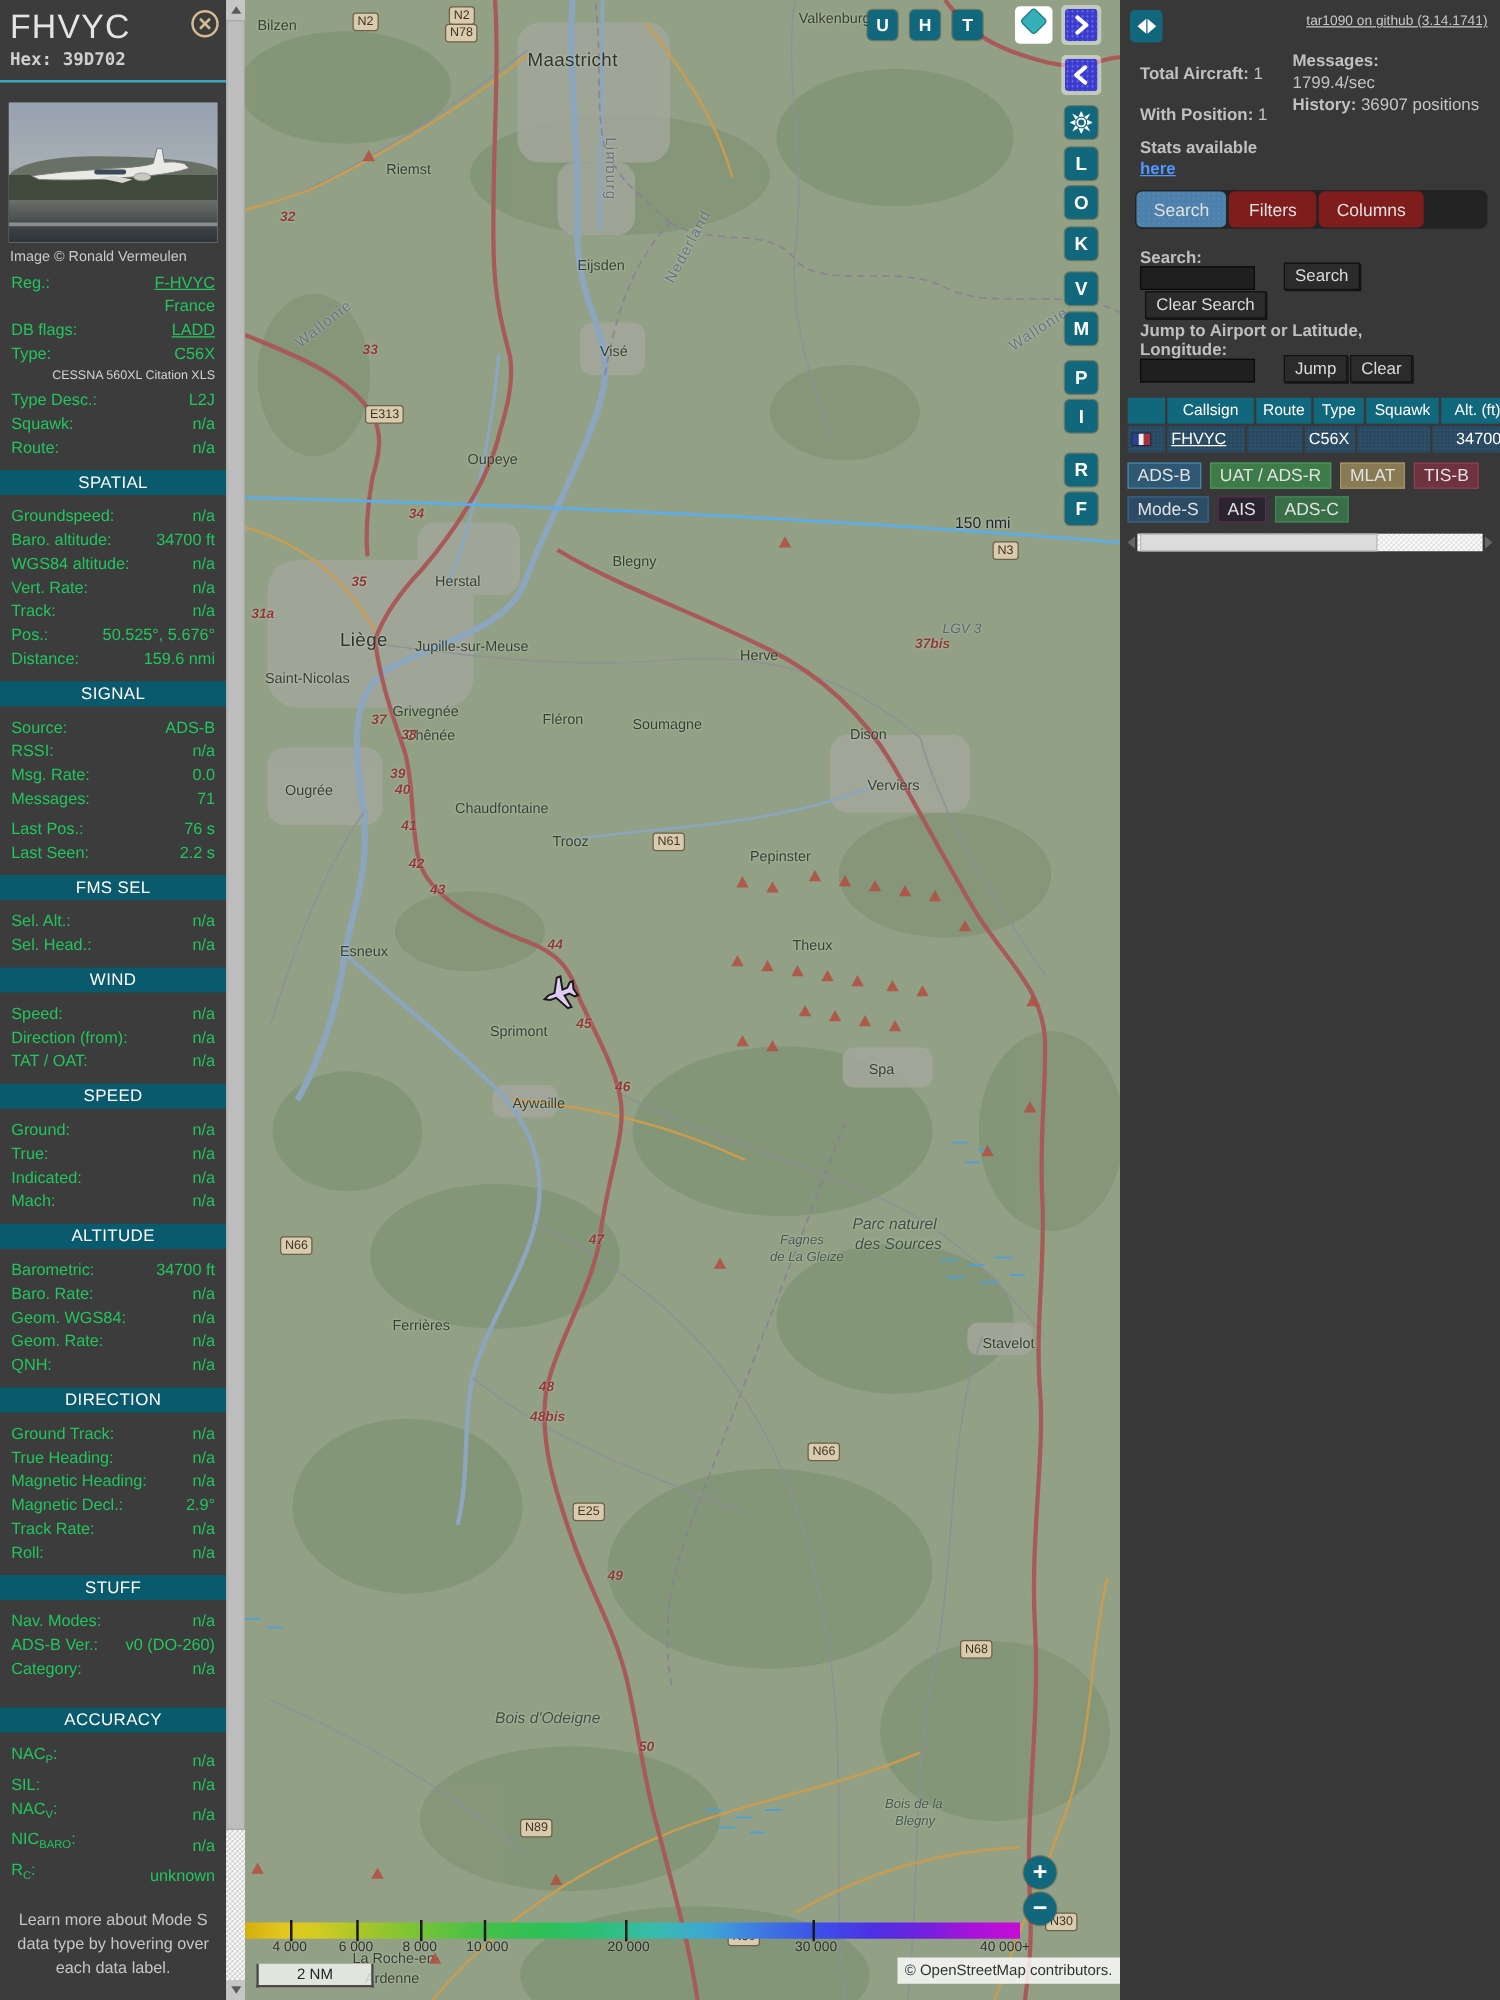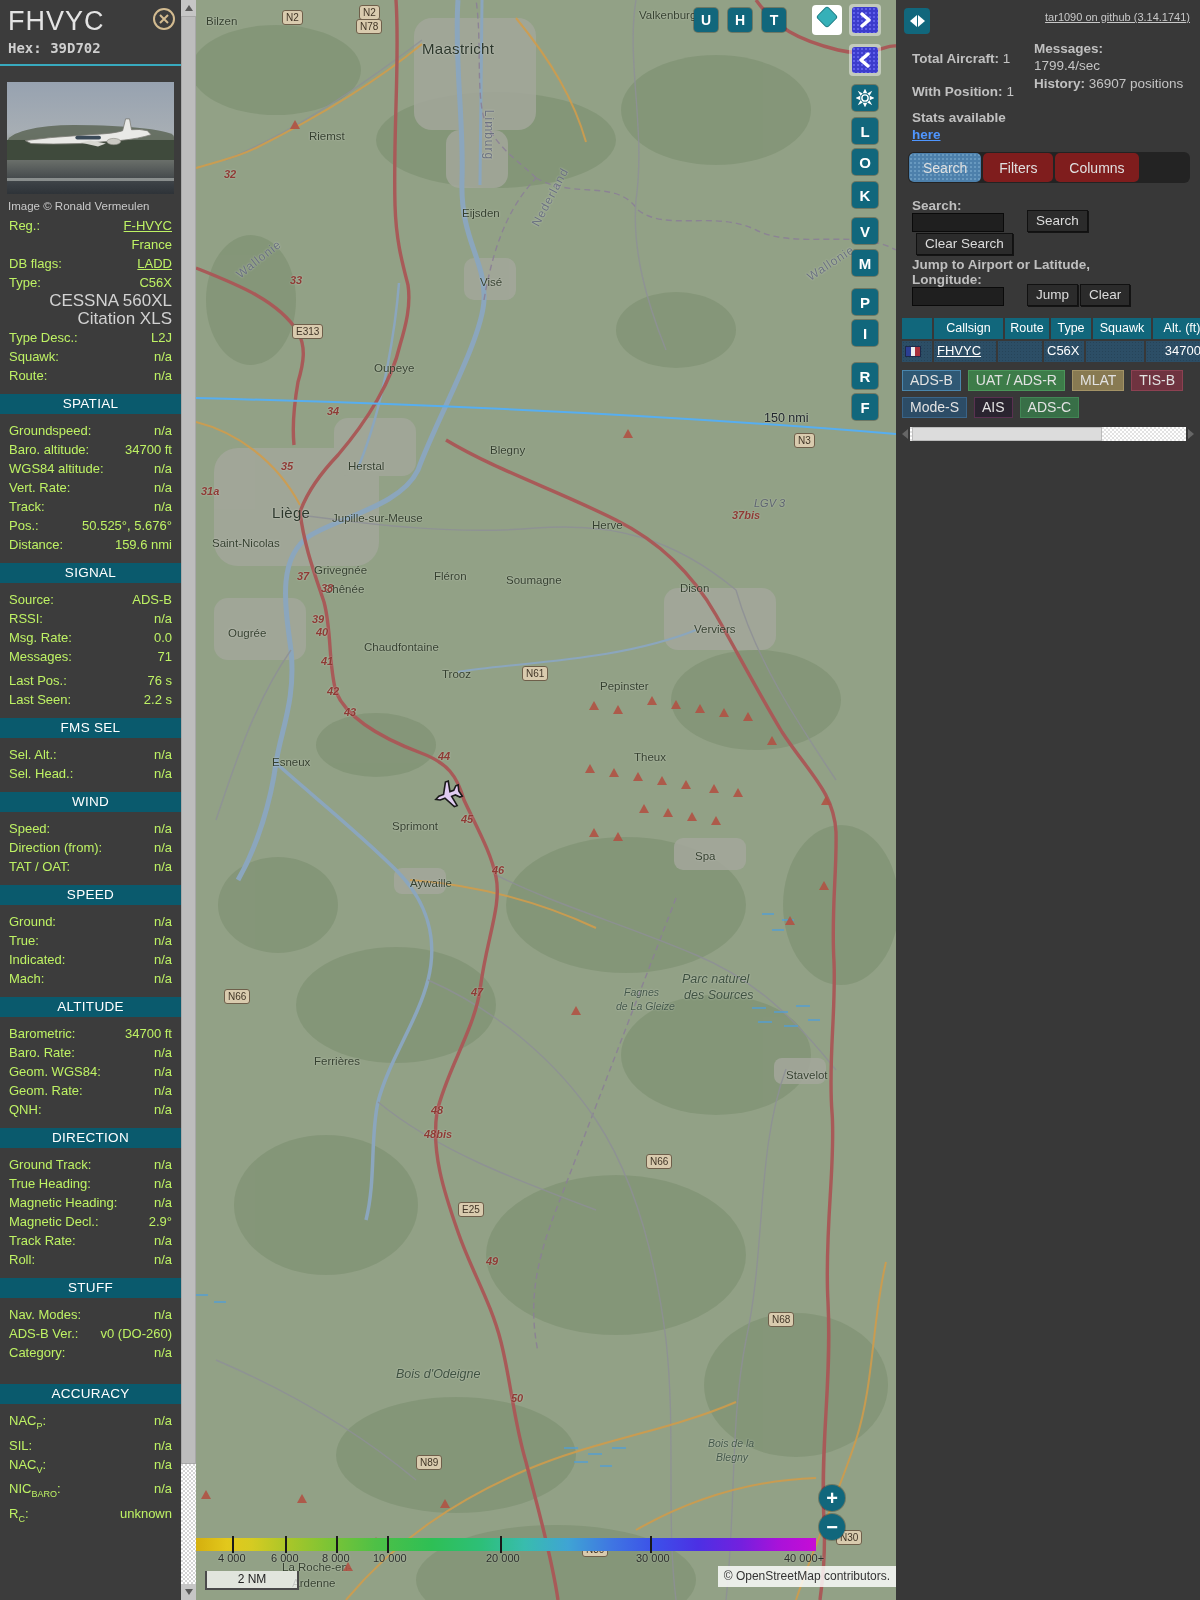--- a/index.html
+++ b/index.html
@@ -20,25 +20,25 @@
   .ph-sky { position:absolute; inset:0; background:linear-gradient(#97a2b0 0%,#a7aeb4 45%,#8d9486 62%); }
   .ph-hill { position:absolute; left:0; right:0; top:38%; height:26%;
     background:#5d6657; border-radius:40% 60% 0 0/60% 40% 0 0; opacity:.85; }
   .ph-trees { position:absolute; left:0; right:0; top:52%; height:20%; background:#3f4a3c; }
   .ph-tarmac { position:absolute; left:0; right:0; bottom:0; height:30%;
     background:linear-gradient(#6a6f6a,#3a3f44 70%,#2e3338); }
   .ph-stripe { position:absolute; left:0; right:0; bottom:12%; height:3px; background:#cfd4cf; opacity:.5; }
   .ph-plane { position:absolute; left:8%; top:26%; width:84%; height:44%; }
   .credit { font-size:11.5px; color:#c9c9c9; padding:6px 8px 4px; }
   .row { display:flex; justify-content:space-between; padding:0 9px; line-height:19px;
-    font-size:13px; color:#bef264; }
+    font-size:13px; color:#22c55e;align-items:flex-end; }
   .row .lab { white-space:nowrap; }
   .row .val { text-align:right; white-space:nowrap; }
   .row .val.link, .link { text-decoration:underline; }
-  .wrapval { text-align:right; padding:0 9px; line-height:18px; font-size:17px; color:#d2d2d2; }
+  .wrapval { text-align:right; padding:0 9px; line-height:18px; font-size:10px; color:#d2d2d2; }
   .sec { background:#0a5a6d; color:#fff; text-align:center; margin:9px 0 7px;
     padding:2px 0 3px; font-size:13.5px; letter-spacing:.3px; }
   .gaprow { margin-top:5px; }
   sub.sb { font-size:9px; }
   .sb-footer { margin-top:16px; text-align:center; font-size:13px; color:#c6c6c6;
     line-height:19px; padding:0 4px; }
 
   
   #sb-scroll { position:absolute; left:181px; top:0; width:15px; height:1600px; background:#d9d9d9; }
   .scr-track { position:absolute; left:0; width:15px;
@@ -393,20 +393,21 @@
         </div>
         <div class="row">
           <span class="lab">NIC<sub class="sb">BARO</sub>:</span>
           <span class="val">n/a</span>
         </div>
         <div class="row">
           <span class="lab">R<sub class="sb">C</sub>:</span>
           <span class="val">unknown</span>
         </div>
       </div>
+    <div class="sb-footer">Learn more about Mode S data type by hovering over each data label.</div>
   </div>
 
   <div id="sb-scroll">
     <div class="scr-btn" style="top:0">
         <i class="tri-up"></i>
       </div>
     <div class="scr-thumb" style="top:16px;height:1448px"></div>
     <div class="scr-track" style="top:1464px;height:120px"></div>
     <div class="scr-btn" style="top:1584px">
         <i class="tri-down"></i>

